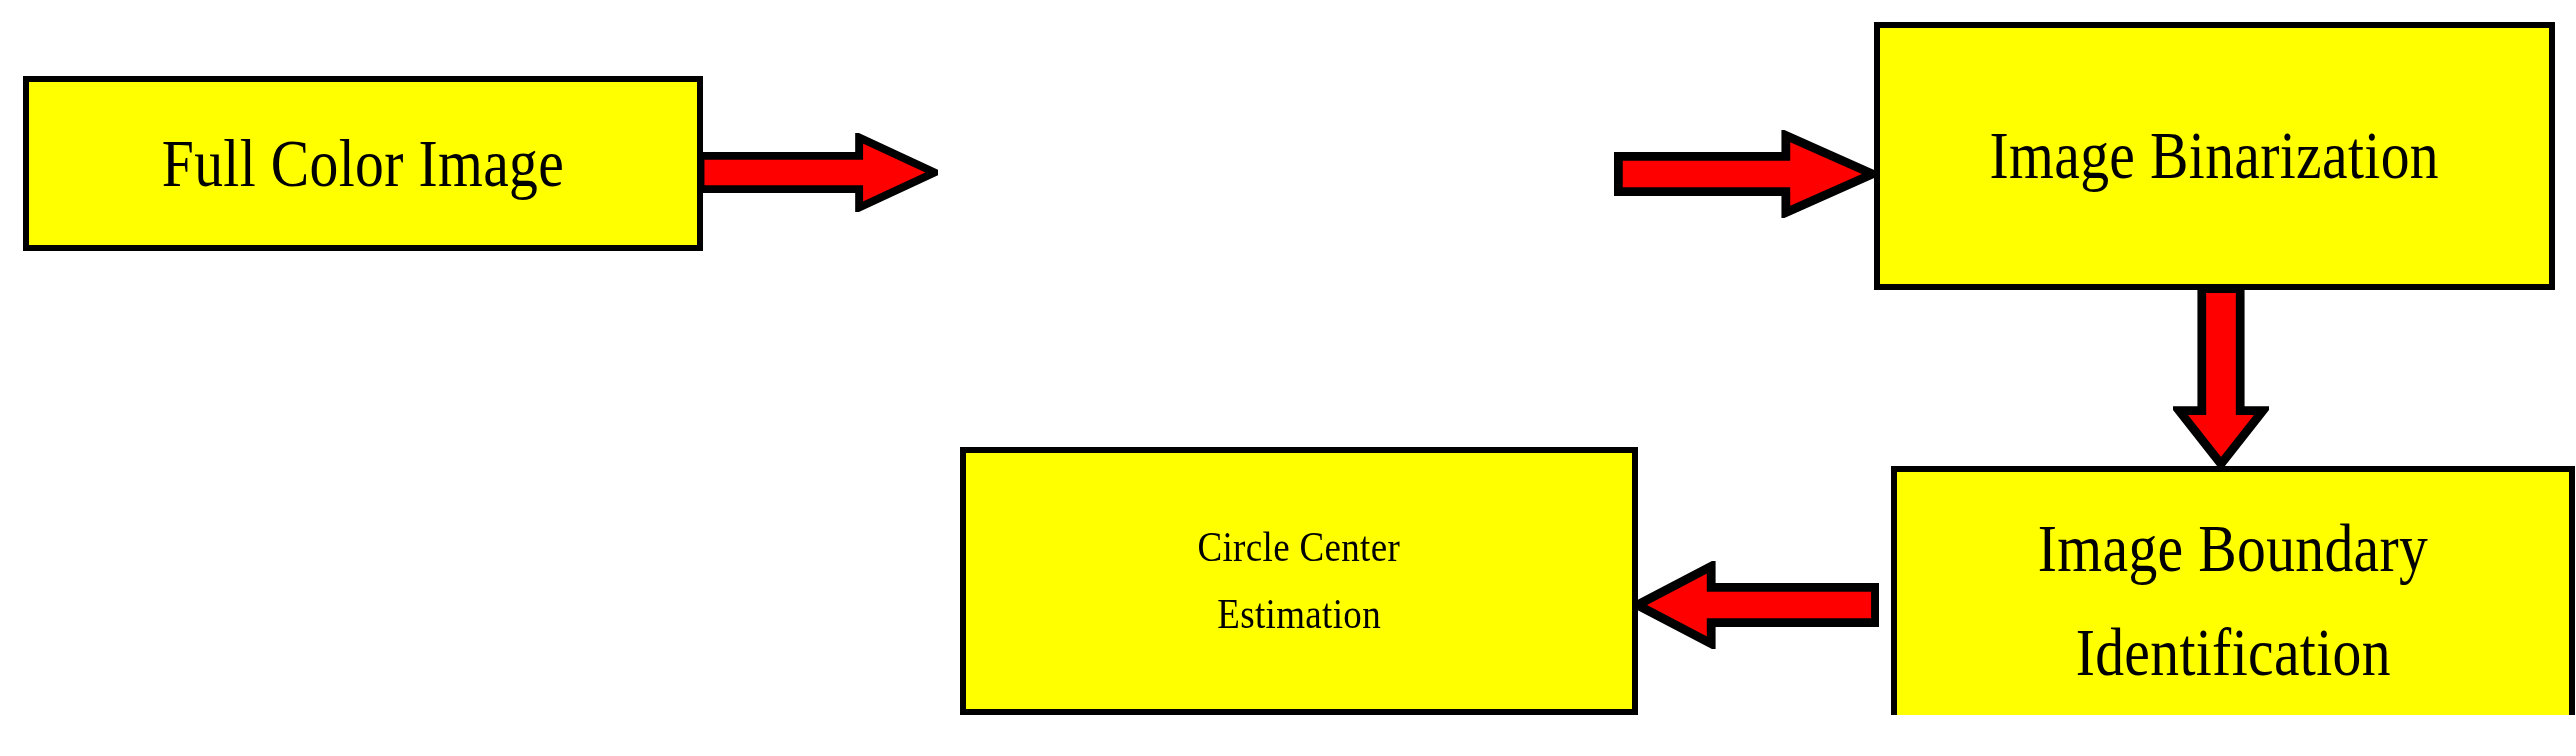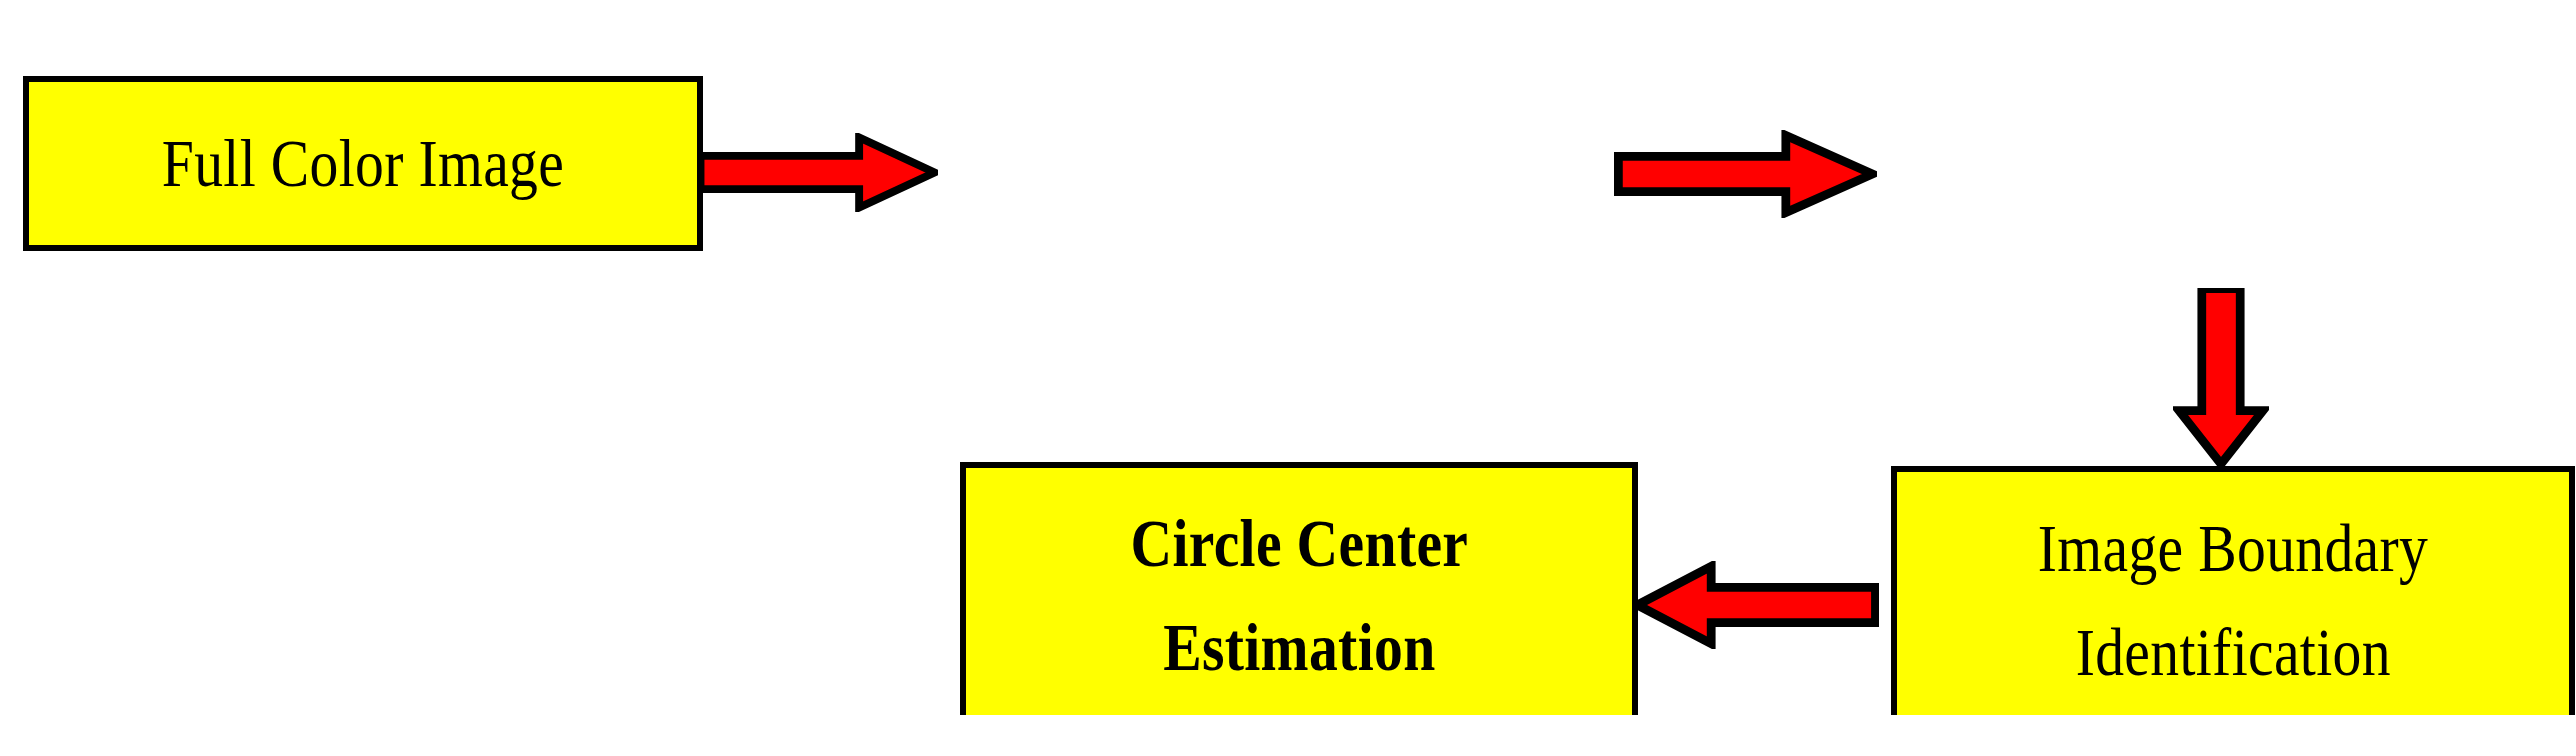--- a/index.html
+++ b/index.html
@@ -33,21 +33,21 @@
   .node .line {
     display: block;
     white-space: nowrap;
     transform: scaleX(0.86);
     transform-origin: center center;
   }
   
   #node-full-color-image { left: 23px;   top: 76px;  width: 680px; height: 175px; font-size: 67px; }
   #node-rgb-convert-hsl  { left: 932px; top: 22px;  width: 680px; height: 268px; font-size: 67px; }
   #node-image-binarization { left: 1874px; top: 22px; width: 681px; height: 268px; font-size: 67px; }
-  #node-circle-center-estimation { left: 960px; top: 462px; width: 678px; height: 268px; font-size: 67px; font-weight: bold; }
+  #node-circle-center-estimation { left: 960px; top: 447px; width: 678px; height: 268px; font-size: 43px; }
   #node-image-boundary-identification { left: 1871px; top: 466px; width: 684px; height: 269px; font-size: 67px; margin-left: 20px; }
 
   
   .arrow {
     position: absolute;
   }
   .arrow svg { display: block; }
 
   #arrow-1 { left: 697px;  top: 133px; }
   #arrow-2 { left: 1614px; top: 130px; }
@@ -69,20 +69,23 @@
     </svg>
   </div>
 
 
   <div class="arrow" id="arrow-2">
     <svg width="263" height="88" viewBox="0 0 300 100" xmlns="http://www.w3.org/2000/svg">
       <polygon points="5,30 196,30 196,6 295,50 196,94 196,70 5,70" fill="#FF0000" stroke="#000000" stroke-width="10" stroke-linejoin="miter"></polygon>
     </svg>
   </div>
 
+  <div class="node" id="node-image-binarization">
+    <span class="line">Image Binarization</span>
+  </div>
 
   <div class="arrow" id="arrow-3">
     <svg width="96" height="180" viewBox="0 0 110 205" xmlns="http://www.w3.org/2000/svg">
       <polygon points="33,0 77,0 77,140 103,140 55,201 7,140 33,140" fill="#FF0000" stroke="#000000" stroke-width="10" stroke-linejoin="miter"></polygon>
     </svg>
   </div>
 
   <div class="node" id="node-circle-center-estimation">
     <span class="line">Circle Center</span>
     <span class="line">Estimation</span>

